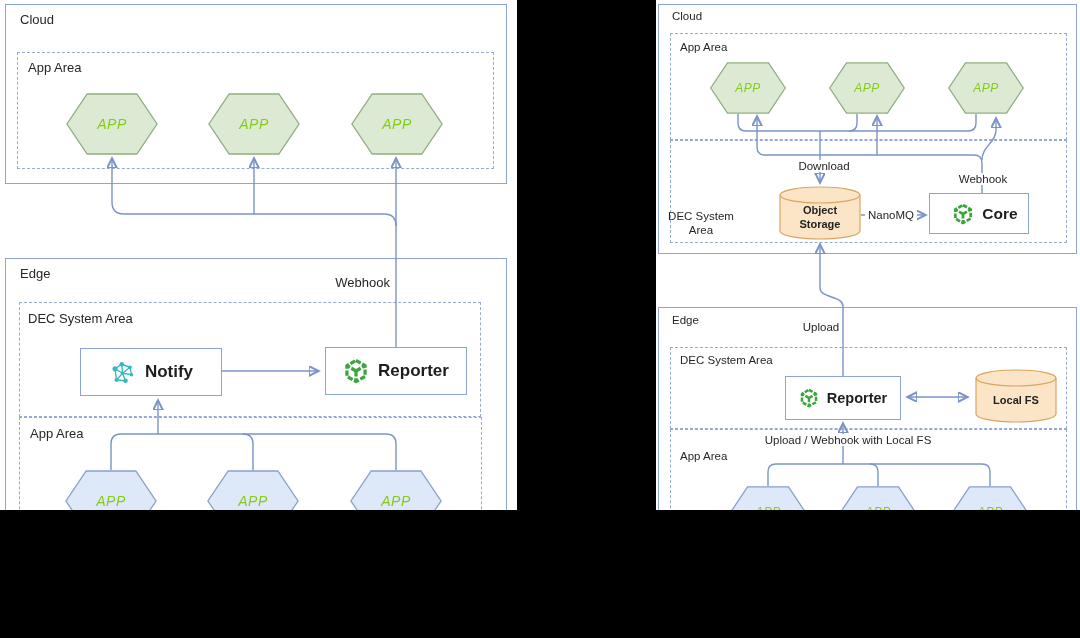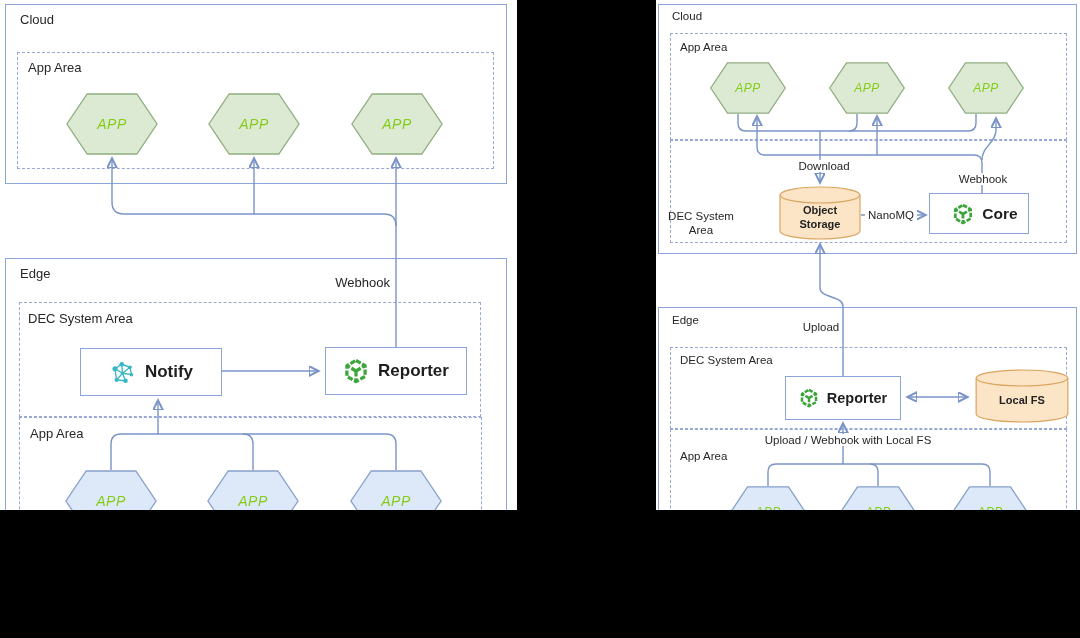--- a/index.html
+++ b/index.html
@@ -188,21 +188,21 @@
   <div class="node" style="left:785px;top:376px;width:116px;height:44px;gap:8px;">
     <svg width="20" height="20" viewBox="0 0 24 24">
       <g stroke="#3ca53c" stroke-width="3" fill="none" stroke-linejoin="round" stroke-dasharray="5 1.6">
         <path d="M12 2.2 L20.4 7 V17 L12 21.8 L3.6 17 V7 Z"></path>
         <path d="M12 12 V21.8 M12 12 L20.4 7 M12 12 L3.6 7"></path>
       </g>
     </svg>
     <span class="ntext" style="font-size:14.5px;">Reporter</span>
   </div>
 
-  <div class="cyl" style="left:975px;top:369px;width:82px;height:54px;padding-left:12px;">
+  <div class="cyl" style="left:975px;top:369px;width:82px;height:54px;">
     <svg viewBox="0 0 82 54" preserveAspectRatio="none">
       <path d="M1,9 A40,8 0 0 1 81,9 L81,45 A40,8 0 0 1 1,45 Z"></path>
       <path class="lid" d="M1,9 A40,8 0 0 0 81,9"></path>
     </svg>
     <span>Local FS</span>
   </div>
 
   <div class="dashed" style="left:670px;top:429px;width:397px;height:120px;"></div>
   <span class="lbl lbl11" style="left:680px;top:450px;">App Area</span>
 

